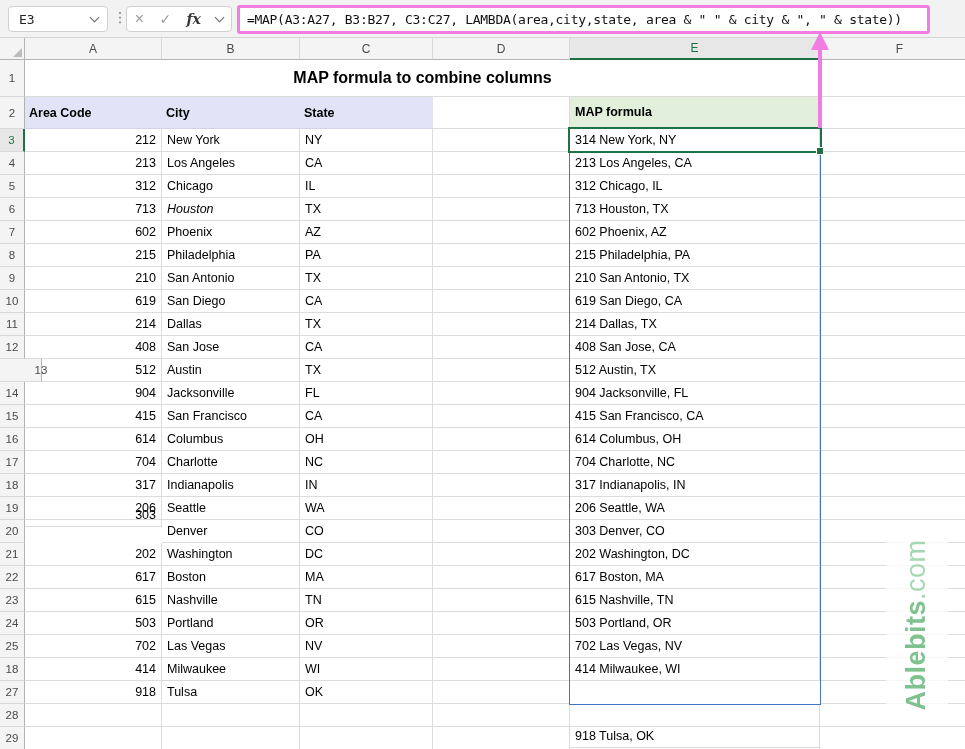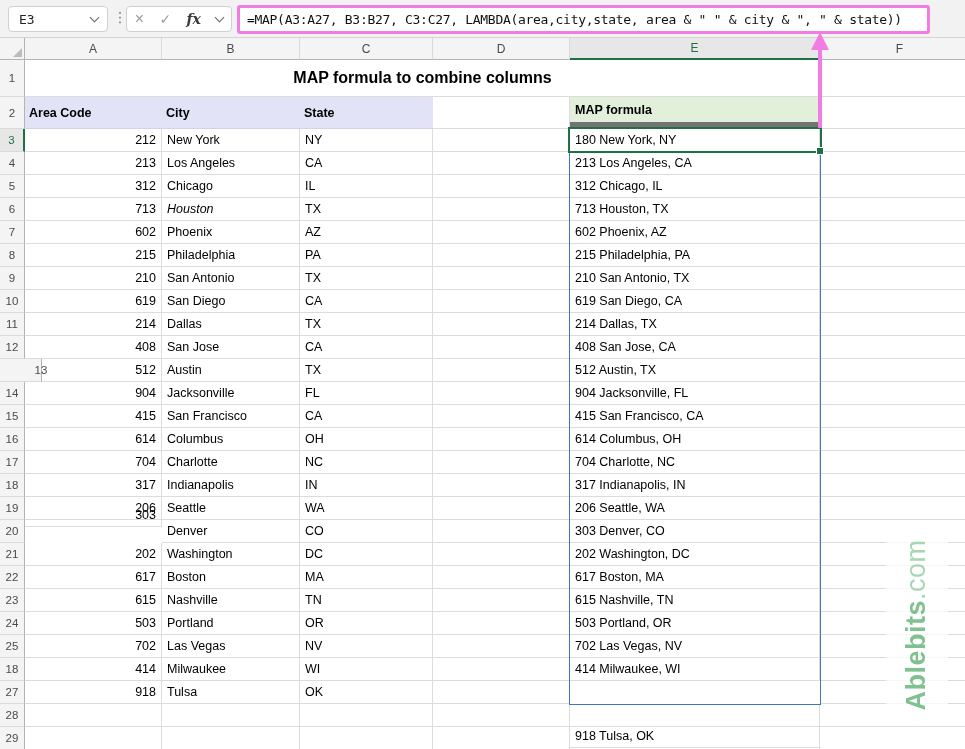--- a/index.html
+++ b/index.html
@@ -85,21 +85,21 @@
     position: absolute; top: 50%; transform: translateY(-50%);
     font-weight: bold; font-size: 12.5px; color: #000;
   }
   .hdr-area { left: 4px; } .hdr-city { left: 141px; } .hdr-state { left: 279px; }
   .d2cell {
     position: absolute; left: 433px; top: 97px; width: 137px; height: 32px;
     border-right: 1px solid #dcdcdc; border-bottom: 1px solid #dcdcdc; z-index: 1;
   }
   .e2cell {
     position: absolute; left: 570px; top: 97px; width: 250px; height: 32px;
-    background: #e2efda; border-right: 1px solid #dcdcdc; border-bottom: 7px solid #737373;
+    background: #e2efda; border-right: 1px solid #dcdcdc; border-bottom: 2px solid #737373;
     display: flex; align-items: center; padding-left: 5px;
     font-weight: bold; font-size: 12.5px; color: #000; z-index: 1;
   }
   .f2cell {
     position: absolute; left: 820px; top: 97px; width: 145px; height: 32px;
     border-bottom: 1px solid #dcdcdc; z-index: 1;
   }
   
   .spill {
     position: absolute; left: 569px; top: 128px; width: 252px; height: 577px;
@@ -213,21 +213,21 @@
   <div class="e2cell">
     <span>MAP formula</span>
   </div>
   <div class="f2cell"></div>
 
   <div id="grid-cells">
       <div class="cell num" style="left: 25px; top: 129px; width: 137px; height: 23px;">212</div>
       <div class="cell" style="left: 162px; top: 129px; width: 138px; height: 23px;">New York</div>
       <div class="cell" style="left: 300px; top: 129px; width: 133px; height: 23px;">NY</div>
       <div class="cell" style="left: 433px; top: 129px; width: 137px; height: 23px;"></div>
-      <div class="cell" style="left: 570px; top: 129px; width: 250px; height: 23px;">180 New York, NY</div>
+      <div class="cell" style="left: 570px; top: 129px; width: 250px; height: 23px;">314 New York, NY</div>
       <div class="cell" style="left: 820px; top: 129px; width: 160px; height: 23px;"></div>
       <div class="cell num" style="left: 25px; top: 152px; width: 137px; height: 23px;">213</div>
       <div class="cell" style="left: 162px; top: 152px; width: 138px; height: 23px;">Los Angeles</div>
       <div class="cell" style="left: 300px; top: 152px; width: 133px; height: 23px;">CA</div>
       <div class="cell" style="left: 433px; top: 152px; width: 137px; height: 23px;"></div>
       <div class="cell" style="left: 570px; top: 152px; width: 250px; height: 23px;">213 Los Angeles, CA</div>
       <div class="cell" style="left: 820px; top: 152px; width: 160px; height: 23px;"></div>
       <div class="cell num" style="left: 25px; top: 175px; width: 137px; height: 23px;">312</div>
       <div class="cell" style="left: 162px; top: 175px; width: 138px; height: 23px;">Chicago</div>
       <div class="cell" style="left: 300px; top: 175px; width: 133px; height: 23px;">IL</div>

